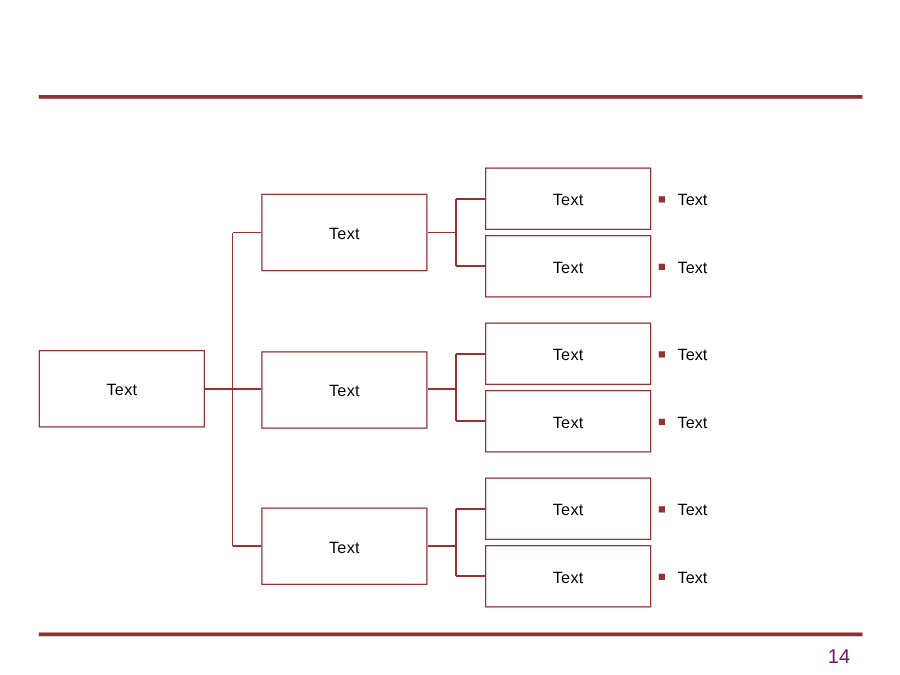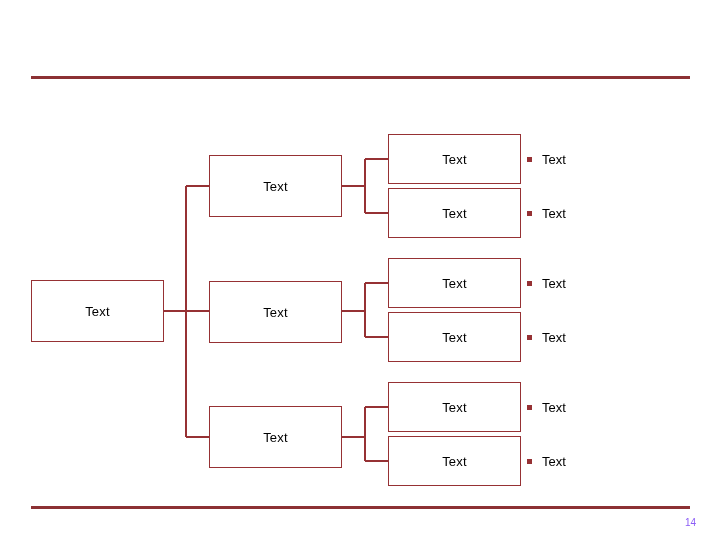--- a/index.html
+++ b/index.html
@@ -99,24 +99,24 @@
   .b1 { top: 151px; }
   .b2 { top: 205px; }
   .b3 { top: 275px; }
   .b4 { top: 329px; }
   .b5 { top: 399px; }
   .b6 { top: 453px; }
 
   
   .page-number {
     position: absolute;
-    right: 24px;
+    right: 40px;
     top: 518px;
-    font-size: 10px;
-    color: #8b5cf6;
+    font-size: 16px;
+    color: #701a75;
     line-height: 1;
   }
 </style>
 </head>
 <body>
 
 <div id="slide">
 
   <div class="rule top"></div>
 

